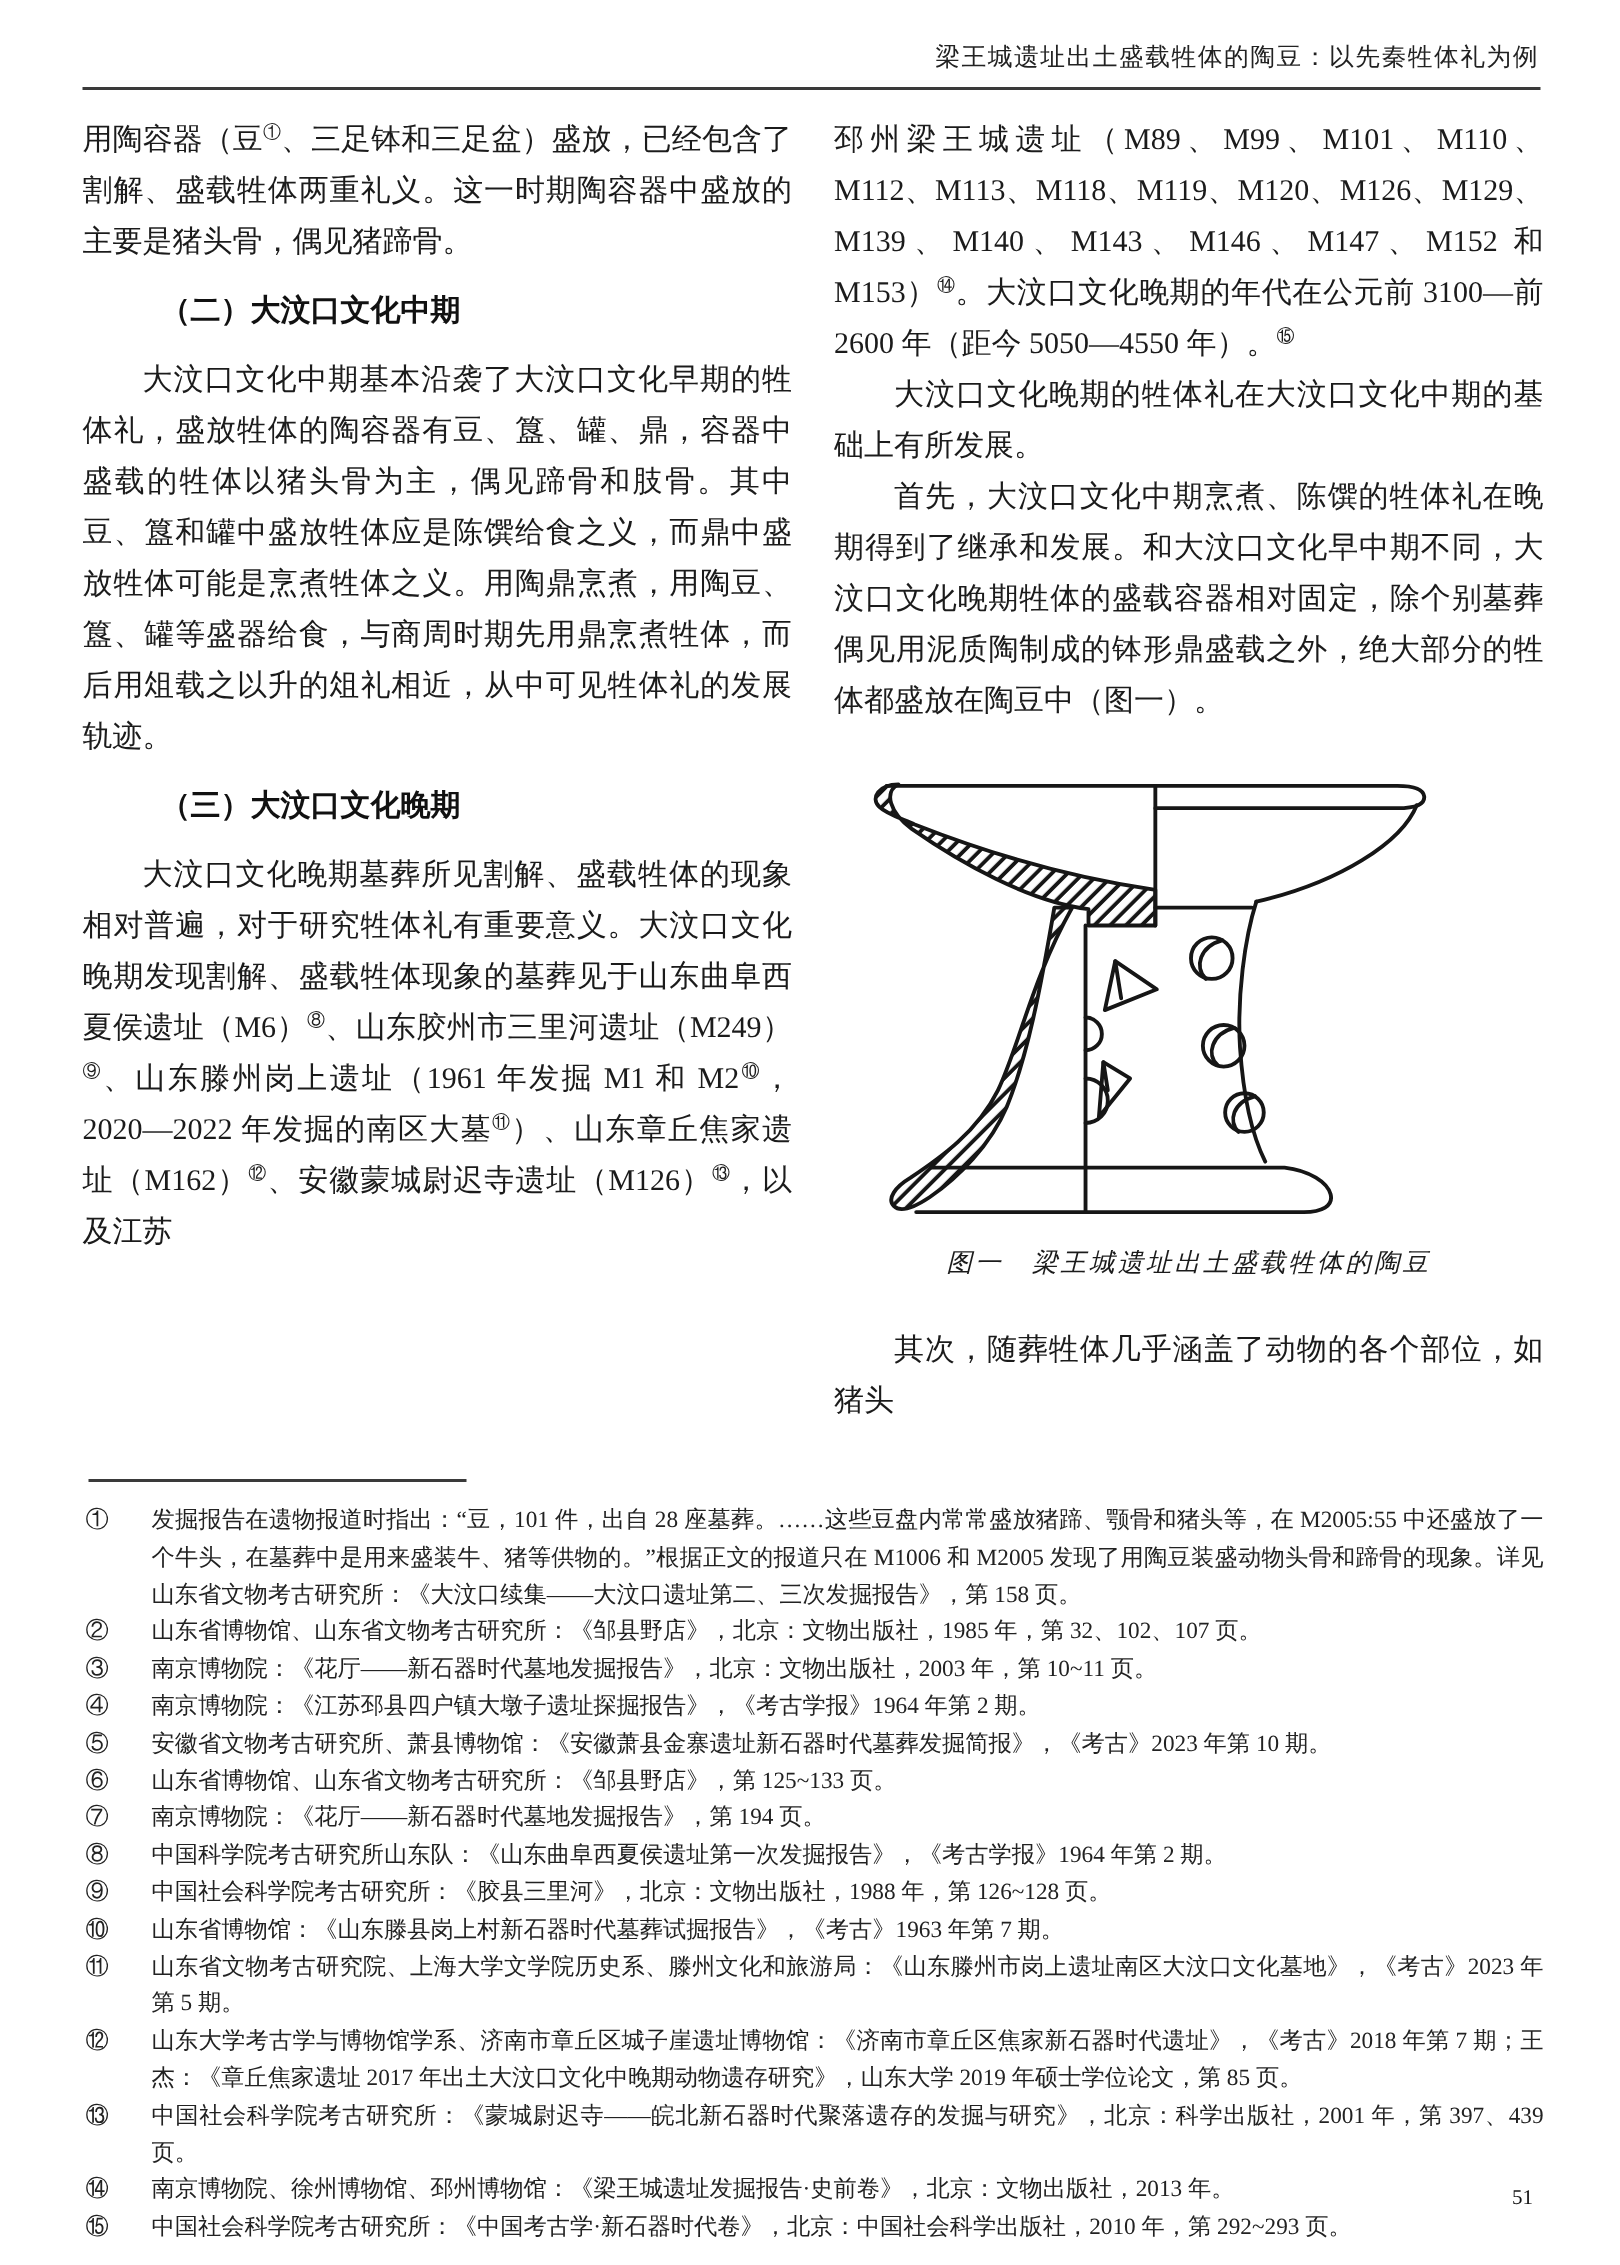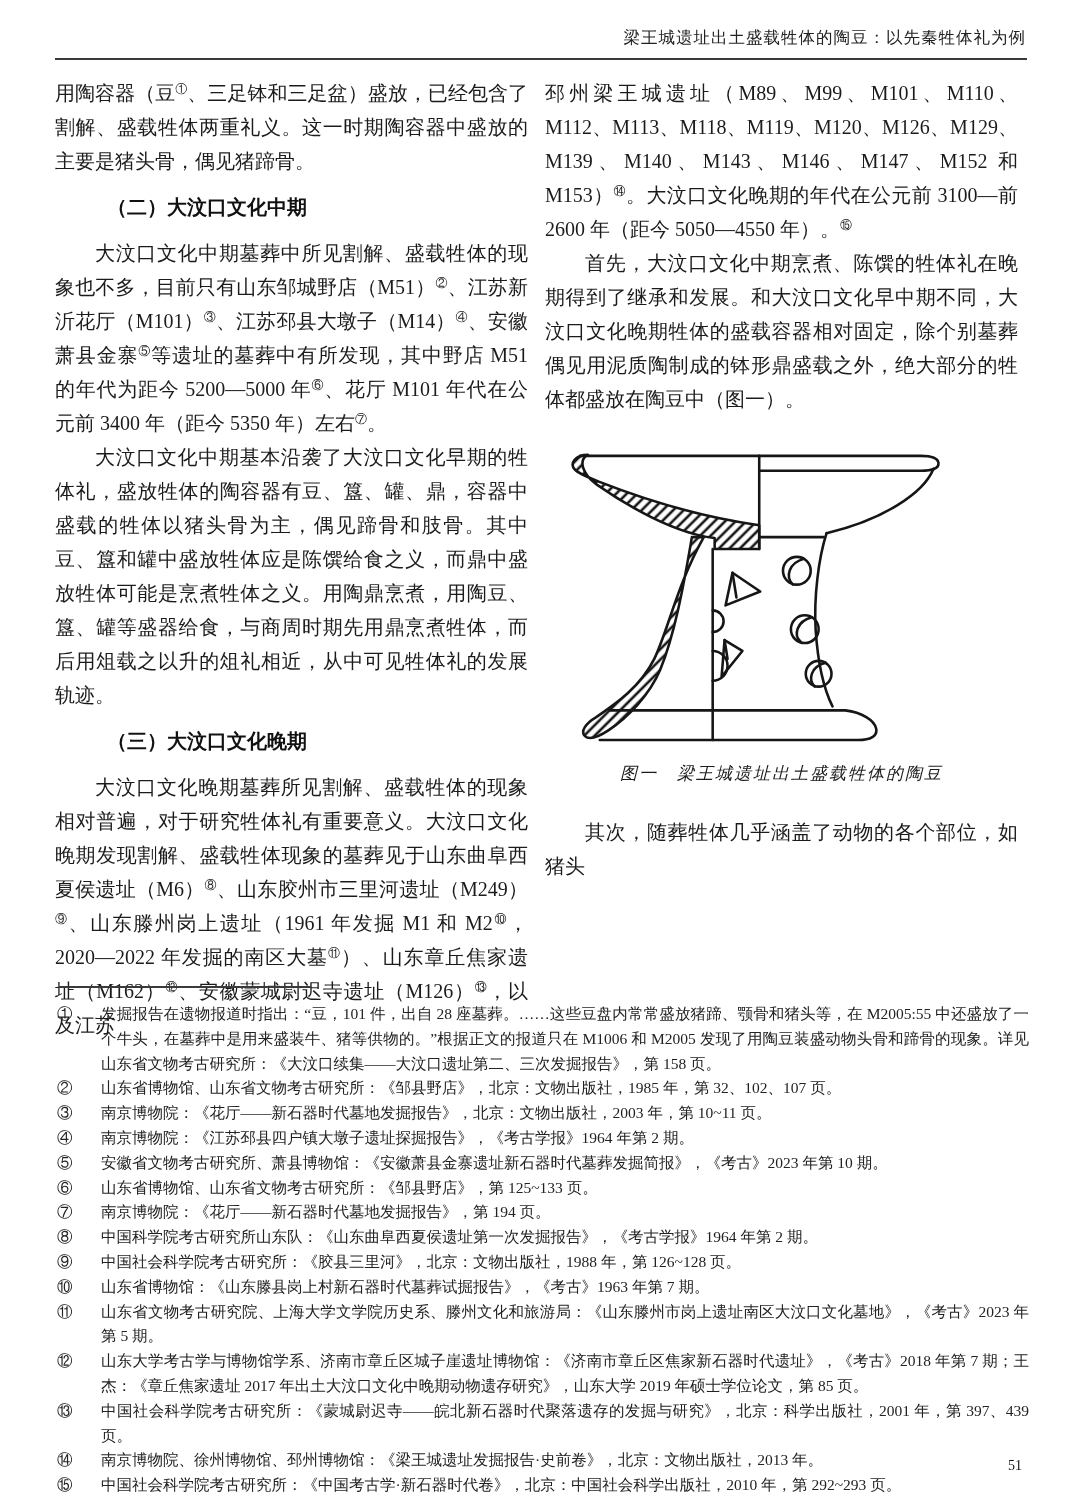--- a/index.html
+++ b/index.html
@@ -12,21 +12,21 @@
   .header-title{
     position:absolute;top:27px;right:54px;
     font-size:16.5px;letter-spacing:1px;color:#222;
   }
   .header-rule{
     position:absolute;top:58px;left:55px;width:972px;height:0;
     border-top:2px solid #3a3a3a;
   }
   .columns{
     position:absolute;top:76px;left:55px;width:974px;
-    display:flex;gap:17px;
+    display:flex;gap:28px;
   }
   .col{width:473px;}
   .body-p{
     margin:0;font-size:20px;line-height:34px;text-align:justify;
     text-indent:2em;color:#1b1b1b;
   }
   .body-p.no-indent{text-indent:0;}
   .body-h{
     margin:12px;font-size:20px;line-height:34px;text-indent:2em;
     font-family:"Liberation Sans","DejaVu Sans",sans-serif;font-weight:bold;color:#111;
@@ -60,28 +60,28 @@
 <body>
 
 <div class="header-title">梁王城遗址出土盛载牲体的陶豆：以先秦牲体礼为例</div>
 <div class="header-rule"></div>
 
 <div class="columns">
 
   <div class="col">
     <p class="body-p no-indent">用陶容器（豆<sup>①</sup>、三足钵和三足盆）盛放，已经包含了割解、盛载牲体两重礼义。这一时期陶容器中盛放的主要是猪头骨，偶见猪蹄骨。</p>
     <p class="body-h">（二）大汶口文化中期</p>
-    <p class="body-p">大汶口文化中期墓葬中所见割解、盛载牲体的现象也不多，目前只有山东邹城野店（M51）<sup>②</sup>、江苏新沂花厅（M101）<sup>③</sup>、江苏邳县大墩子（M14）<sup>④</sup>、安徽萧县金寨<sup>⑤</sup>等遗址的墓葬中有所发现，其中野店 M51 的年代为距今 5200—5000 年<sup>⑥</sup>、花厅 M101 年代在公元前 3400 年（距今 5350 年）左右<sup>⑦</sup>。</p>
     <p class="body-p">大汶口文化中期基本沿袭了大汶口文化早期的牲体礼，盛放牲体的陶容器有豆、簋、罐、鼎，容器中盛载的牲体以猪头骨为主，偶见蹄骨和肢骨。其中豆、簋和罐中盛放牲体应是陈馔给食之义，而鼎中盛放牲体可能是烹煮牲体之义。用陶鼎烹煮，用陶豆、簋、罐等盛器给食，与商周时期先用鼎烹煮牲体，而后用俎载之以升的俎礼相近，从中可见牲体礼的发展轨迹。</p>
     <p class="body-h">（三）大汶口文化晚期</p>
     <p class="body-p">大汶口文化晚期墓葬所见割解、盛载牲体的现象相对普遍，对于研究牲体礼有重要意义。大汶口文化晚期发现割解、盛载牲体现象的墓葬见于山东曲阜西夏侯遗址（M6）<sup>⑧</sup>、山东胶州市三里河遗址（M249）<sup>⑨</sup>、山东滕州岗上遗址（1961 年发掘 M1 和 M2<sup>⑩</sup>，2020—2022 年发掘的南区大墓<sup>⑪</sup>）、山东章丘焦家遗址（M162）<sup>⑫</sup>、安徽蒙城尉迟寺遗址（M126）<sup>⑬</sup>，以及江苏</p>
   </div>
 
   <div class="col">
     <p class="body-p no-indent">邳州梁王城遗址（M89、M99、M101、M110、M112、M113、M118、M119、M120、M126、M129、M139、M140、M143、M146、M147、M152 和 M153）<sup>⑭</sup>。大汶口文化晚期的年代在公元前 3100—前 2600 年（距今 5050—4550 年）。<sup>⑮</sup></p>
+    <p class="body-p">大汶口文化晚期的牲体礼在大汶口文化中期的基础上有所发展。</p>
     <p class="body-p">首先，大汶口文化中期烹煮、陈馔的牲体礼在晚期得到了继承和发展。和大汶口文化早中期不同，大汶口文化晚期牲体的盛载容器相对固定，除个别墓葬偶见用泥质陶制成的钵形鼎盛载之外，绝大部分的牲体都盛放在陶豆中（图一）。</p>
 
     <div class="figure-block">
 
       <svg viewBox="0 0 440 305" width="436" height="302" aria-hidden="true">
         <defs>
           <pattern id="hatch" patternUnits="userSpaceOnUse" width="7.5" height="7.5" patternTransform="rotate(45)">
             <line x1="3.7" y1="0" x2="3.7" y2="7.5" stroke="#161616" stroke-width="2.6"></line>
           </pattern>
         </defs>

